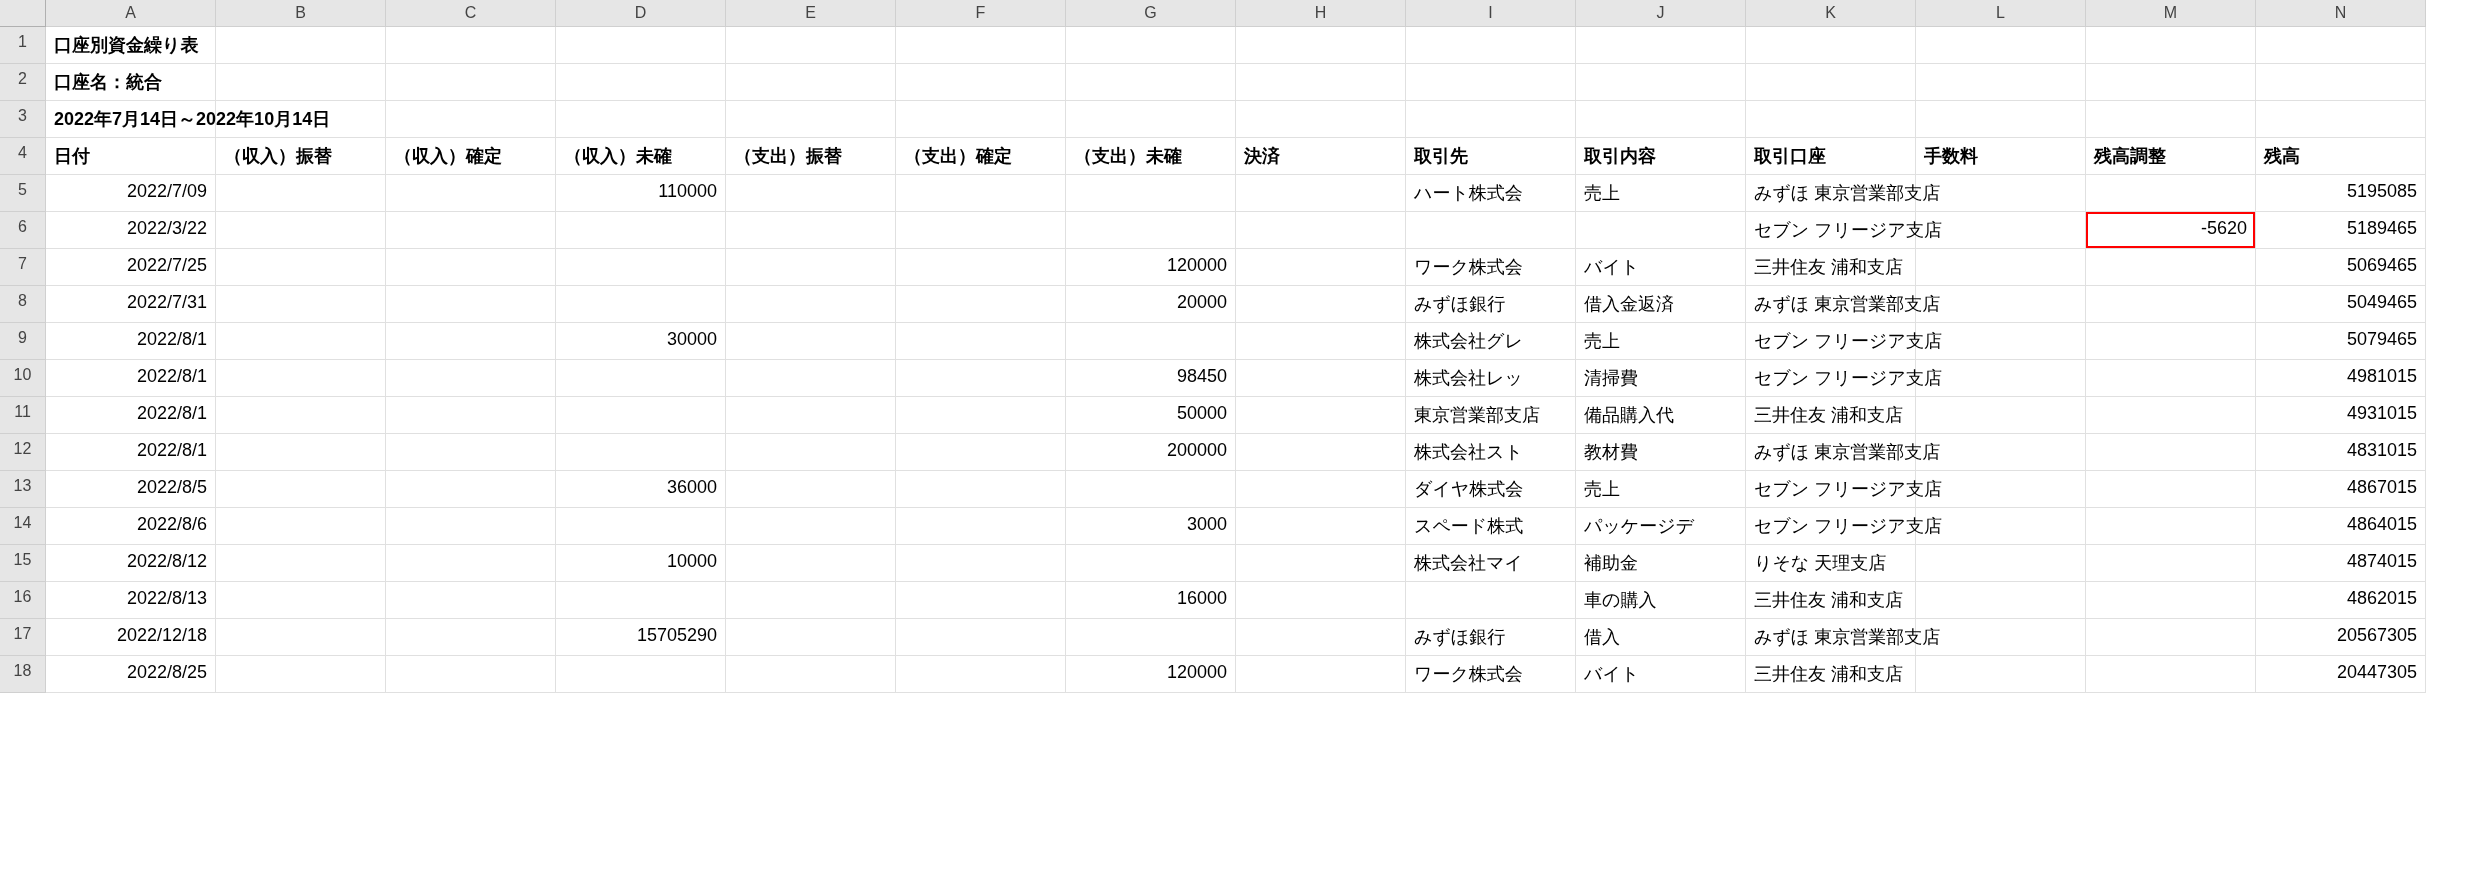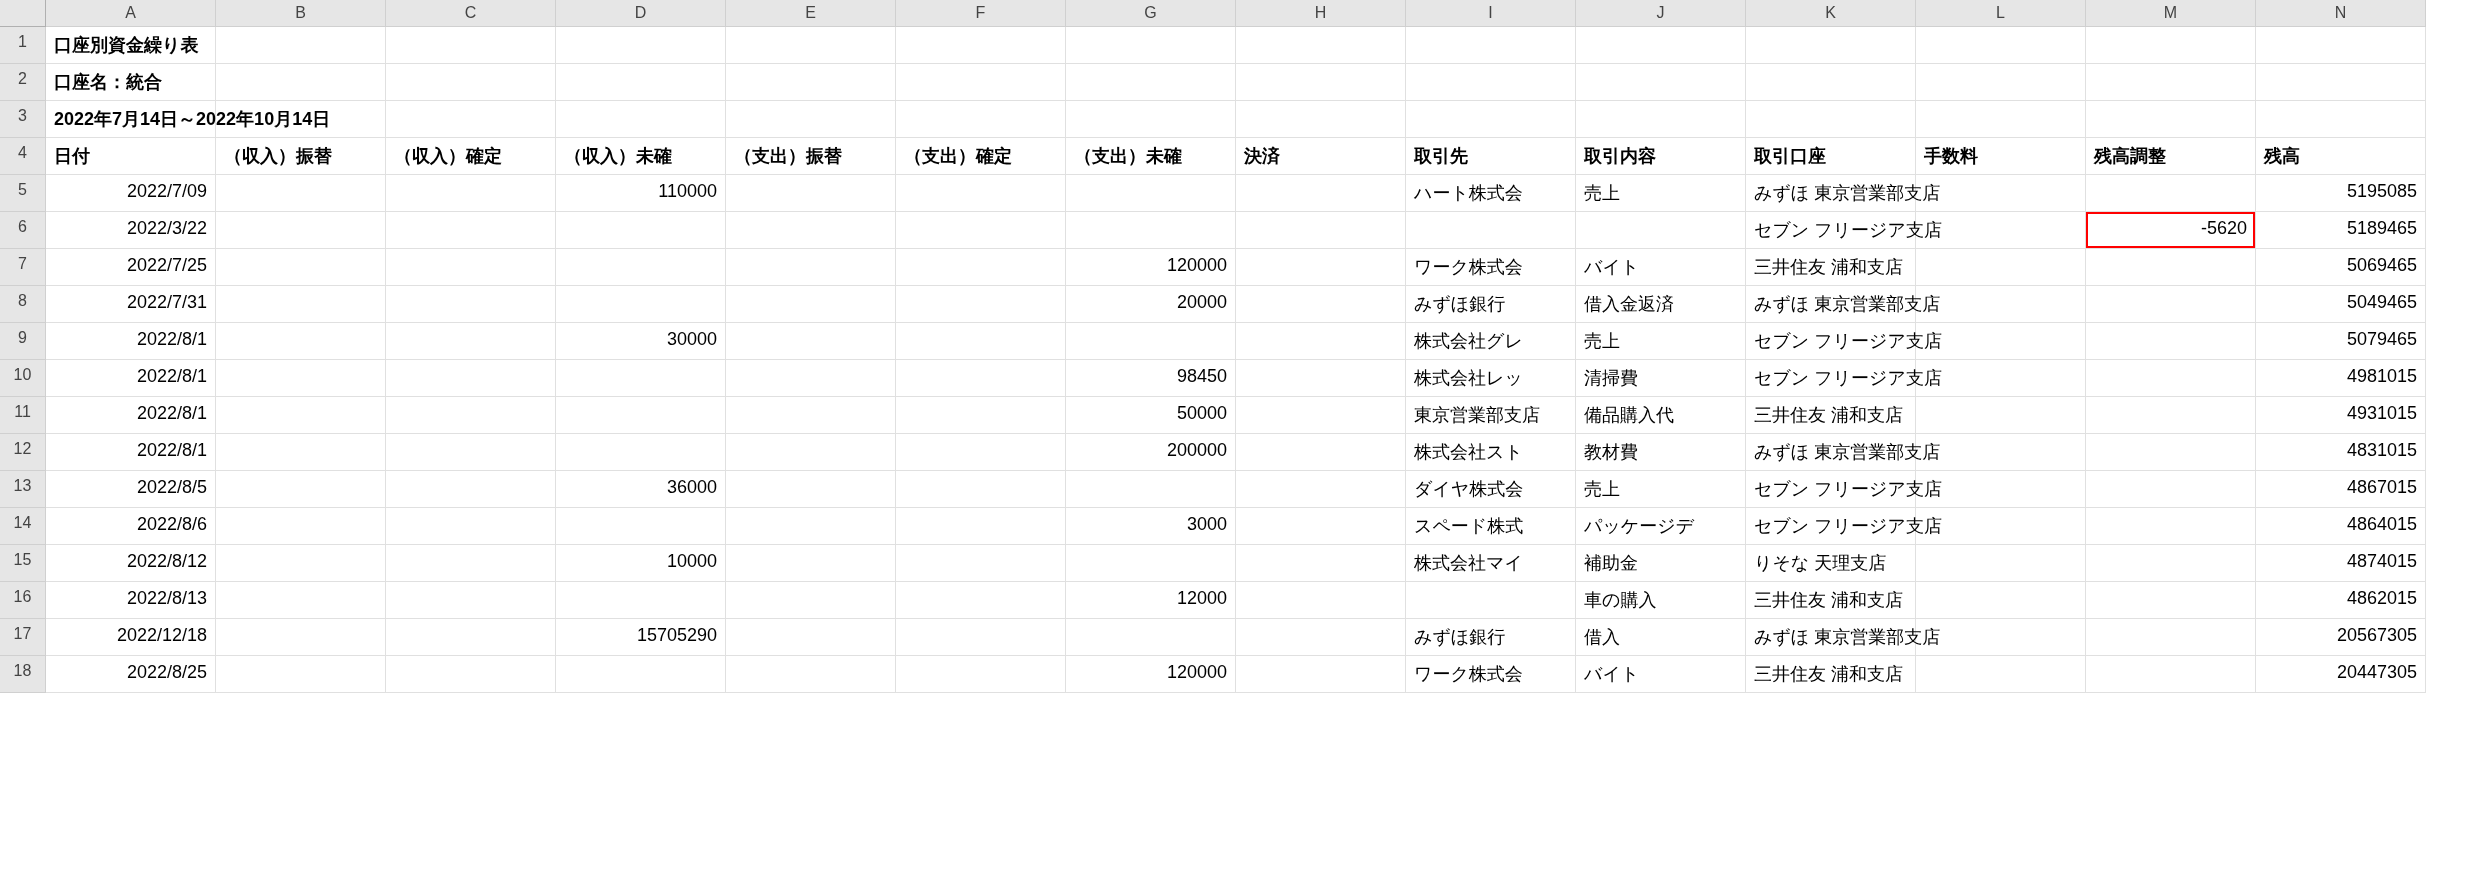--- a/index.html
+++ b/index.html
@@ -302,21 +302,21 @@
     <div class="cell right"></div>
     <div class="cell right"></div>
     <div class="cell right">4874015</div>
     <div class="rowhdr">16</div>
     <div class="cell right">2022/8/13</div>
     <div class="cell right"></div>
     <div class="cell right"></div>
     <div class="cell right"></div>
     <div class="cell right"></div>
     <div class="cell right"></div>
-    <div class="cell right">12000</div>
+    <div class="cell right">16000</div>
     <div class="cell"></div>
     <div class="cell"></div>
     <div class="cell">車の購入</div>
     <div class="cell overflow">三井住友 浦和支店</div>
     <div class="cell right"></div>
     <div class="cell right"></div>
     <div class="cell right">4862015</div>
     <div class="rowhdr">17</div>
     <div class="cell right">2022/12/18</div>
     <div class="cell right"></div>

